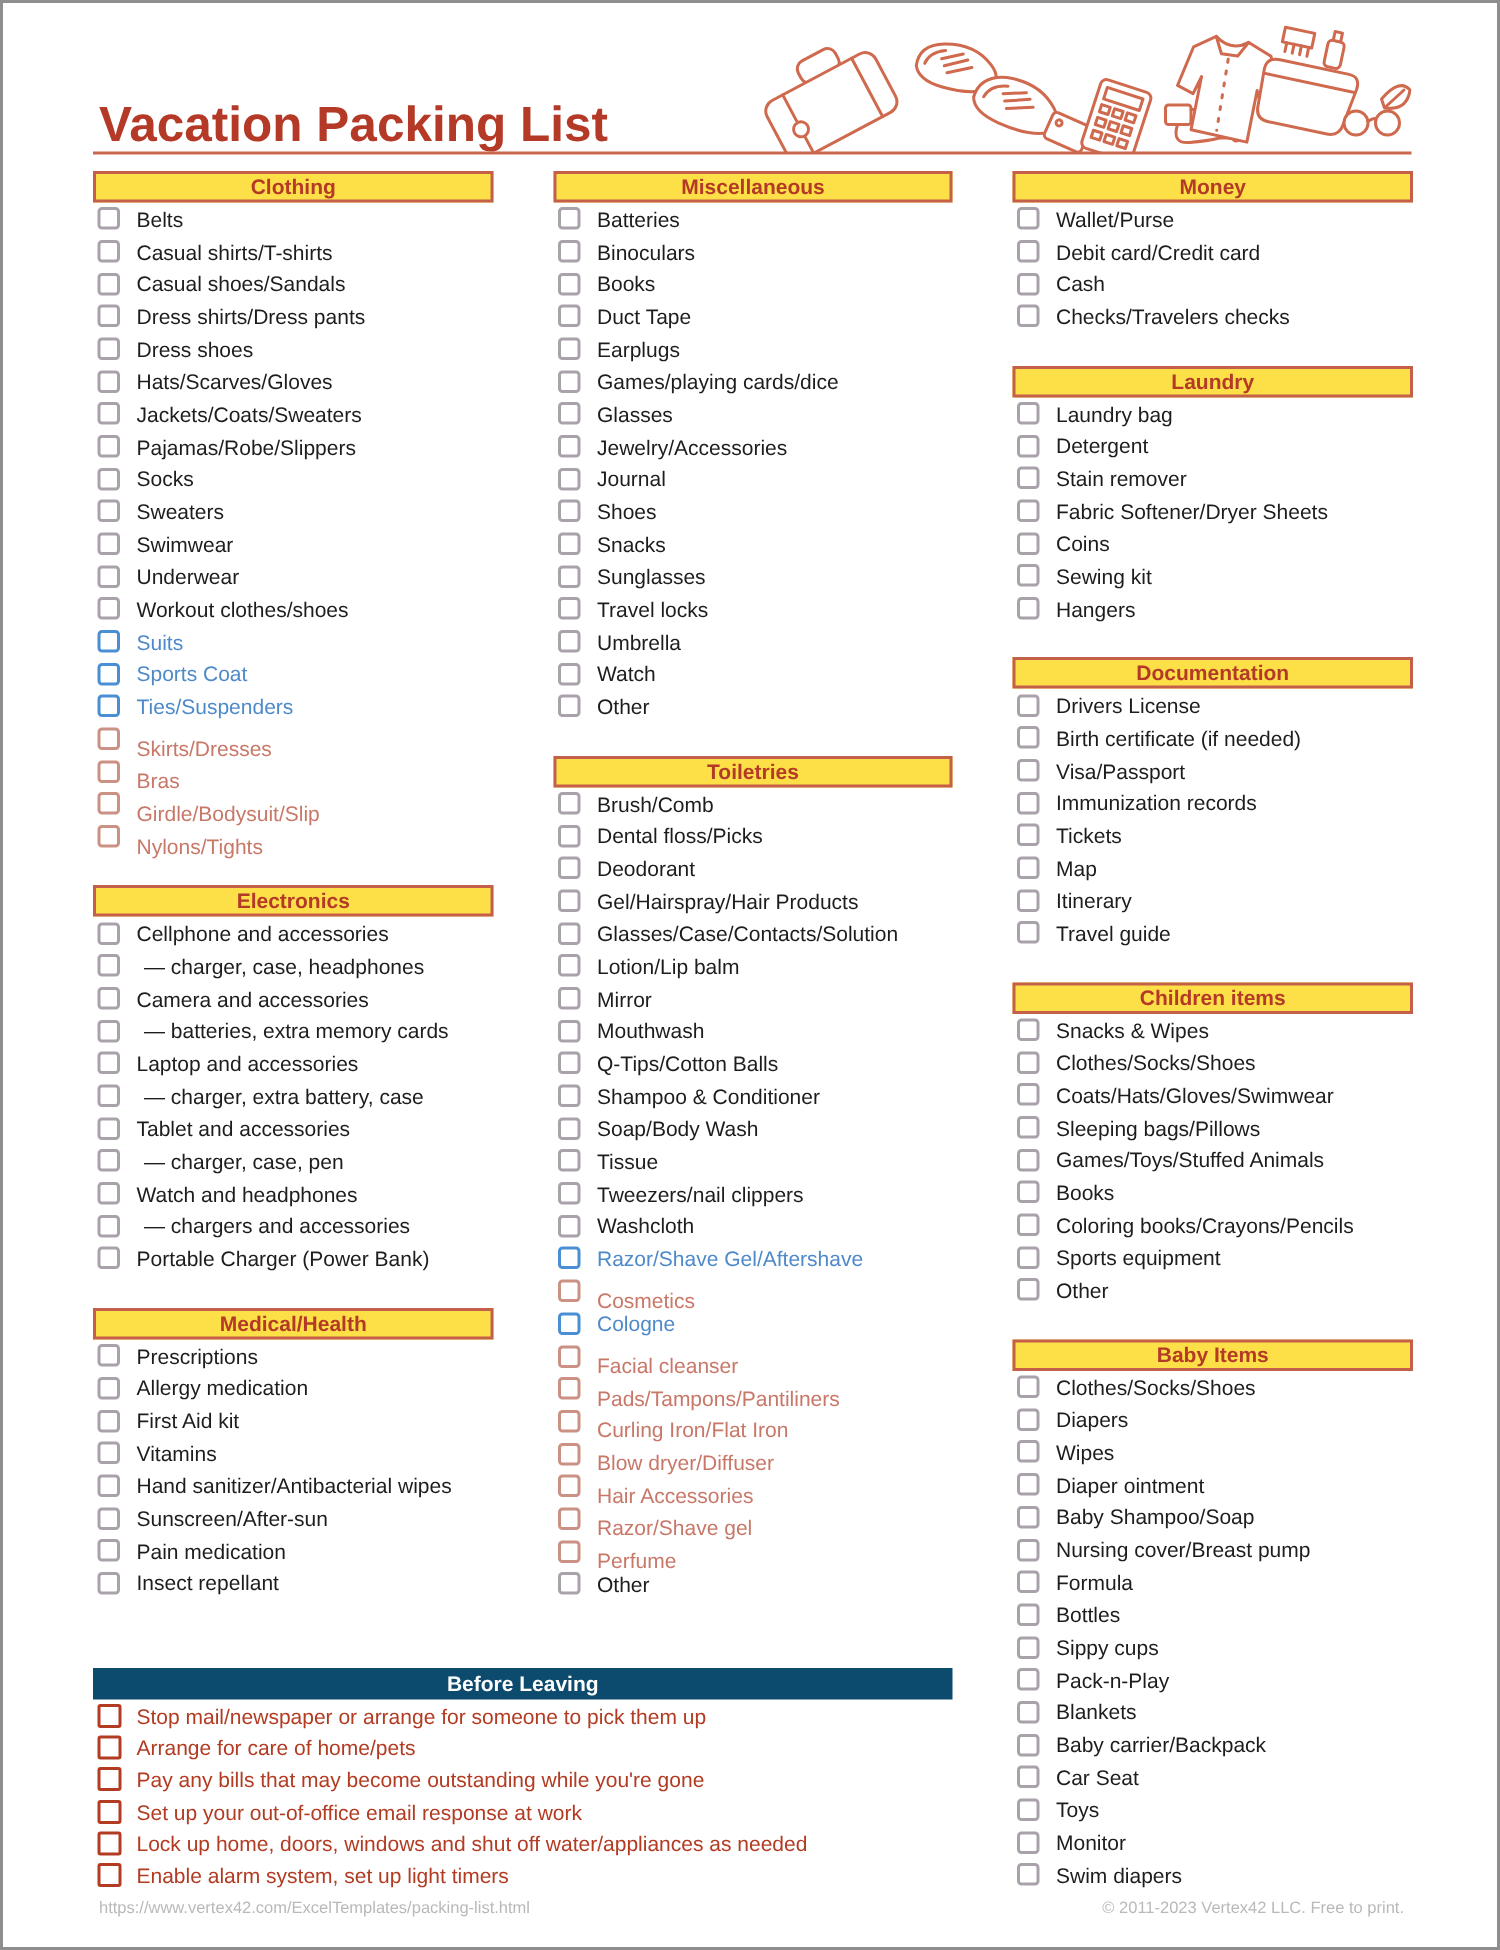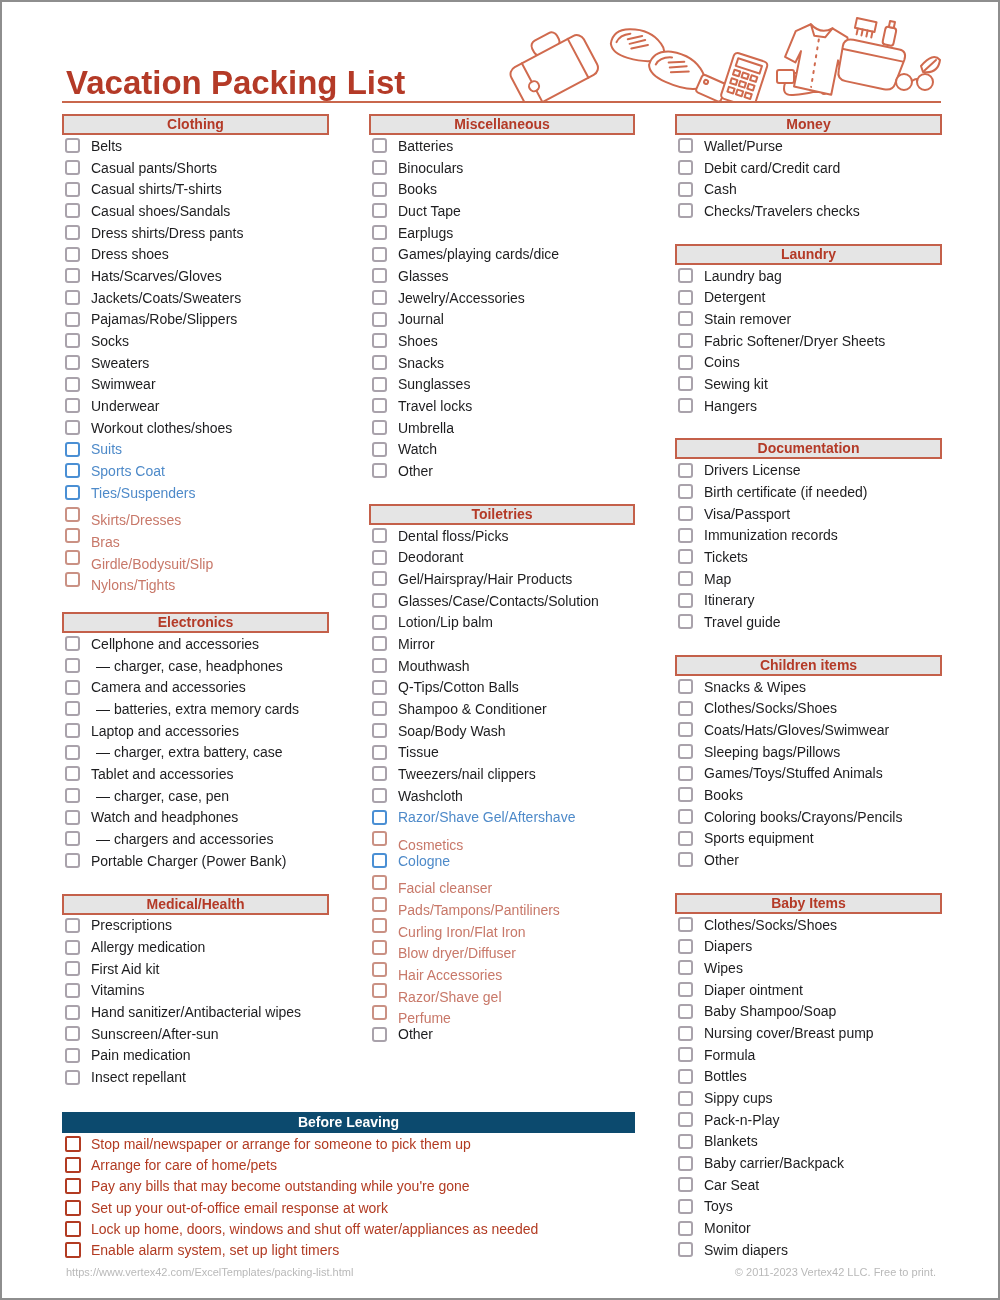--- a/index.html
+++ b/index.html
@@ -13,21 +13,21 @@
   .title .b{font-weight:bold;}
   .rule{position:absolute;left:60px;top:99px;width:879px;height:2px;background:#C9674C;}
   .doodles{position:absolute;left:505px;top:6px;width:434px;height:94px;}
   
   .cols{position:absolute;left:60px;top:112px;width:879px;display:flex;gap:40px;}
   .col{flex:0 0 266px;}
   .col:first-child,.col:last-child{flex:0 0 267px;}
   .sec{margin-bottom:22px;}
   .sec-h{
     box-sizing:border-box;height:21px;line-height:17px;border:2px solid #C4604A;
-    background:#e5e5e5;color:#B43A27;font-weight:bold;font-size:14px;text-align:center;
+    background:#fde047;color:#B43A27;font-weight:bold;font-size:14px;text-align:center;
   }
   .sec-h:first-line{line-height:17px;}
   .row{height:21.68px;display:flex;align-items:center;}
   .box{
     flex:none;width:11px;height:11px;border:2px solid #A9A2AB;border-radius:3px;
     background:#fff;margin:0 11px 0 3px;
   }
   .lbl{font-size:14px;color:#1D1D1F;white-space:nowrap;}
   .row.blue .box{border-color:#4A8FD4;}
   .row.blue .lbl{color:#4E8AC9;}
@@ -140,24 +140,20 @@
   <main class="cols" id="columns">
       <div class="col">
         <section class="sec">
           <div class="sec-h">Clothing</div>
           <div class="row">
             <span class="box"></span>
             <span class="lbl">Belts</span>
           </div>
           <div class="row">
             <span class="box"></span>
-            <span class="lbl">Casual pants/Shorts</span>
-          </div>
-          <div class="row">
-            <span class="box"></span>
             <span class="lbl">Casual shirts/T-shirts</span>
           </div>
           <div class="row">
             <span class="box"></span>
             <span class="lbl">Casual shoes/Sandals</span>
           </div>
           <div class="row">
             <span class="box"></span>
             <span class="lbl">Dress shirts/Dress pants</span>
           </div>
@@ -372,20 +368,24 @@
             <span class="box"></span>
             <span class="lbl">Watch</span>
           </div>
           <div class="row">
             <span class="box"></span>
             <span class="lbl">Other</span>
           </div>
         </section>
         <section class="sec">
           <div class="sec-h">Toiletries</div>
+          <div class="row">
+            <span class="box"></span>
+            <span class="lbl">Brush/Comb</span>
+          </div>
           <div class="row">
             <span class="box"></span>
             <span class="lbl">Dental floss/Picks</span>
           </div>
           <div class="row">
             <span class="box"></span>
             <span class="lbl">Deodorant</span>
           </div>
           <div class="row">
             <span class="box"></span>

